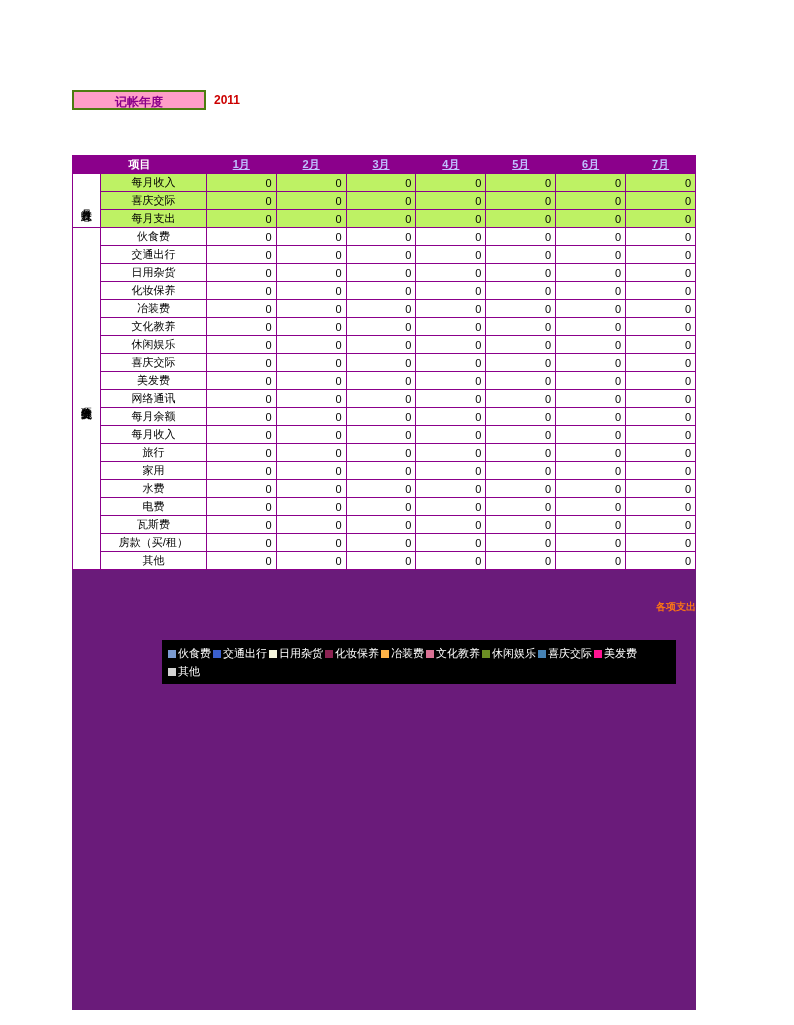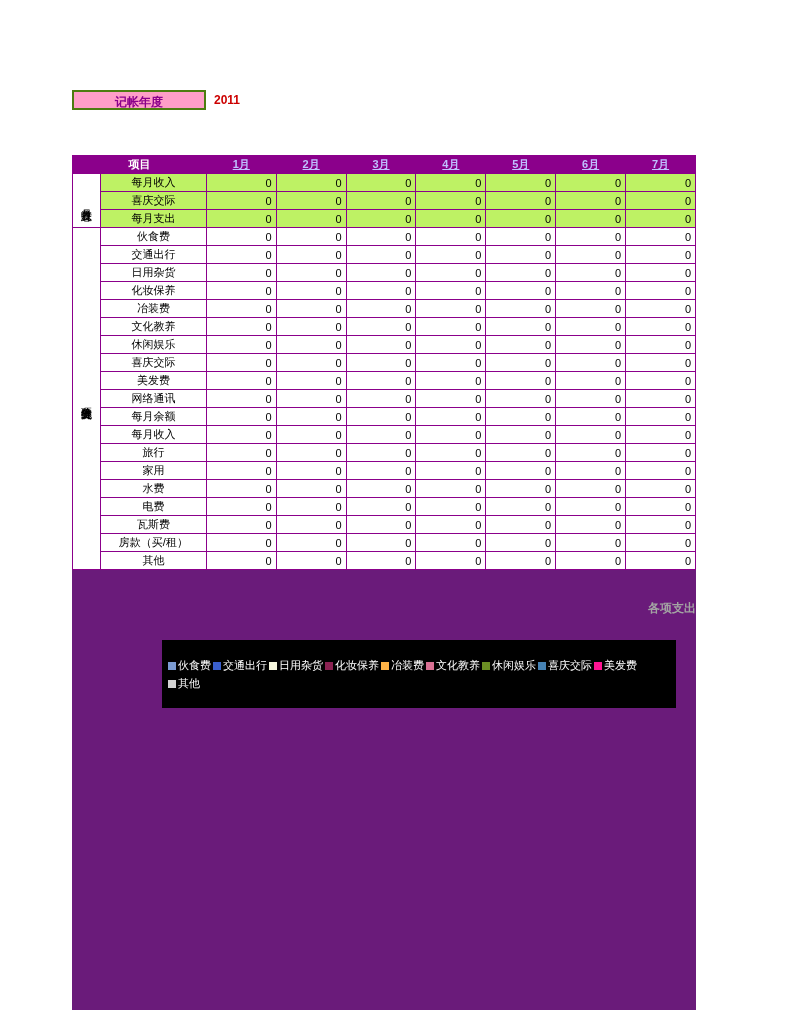--- a/index.html
+++ b/index.html
@@ -82,28 +82,28 @@
     background: #6a1b7a;
     color: #fff;
     padding-top: 30px;
     height: 440px;
     position: relative;
   }
   .chart-title {
     position: absolute;
     top: 30px;
     right: 0;
-    font-size: 12px;
+    font-size: 10px;
     font-weight: bold;
-    color: #a3a3a3;
+    color: #f97316;
   }
   .legend {
     margin: 40px 20px 0 90px;
     background: #000;
-    padding: 16px 6px;
+    padding: 4px 6px;
     font-size: 11px;
     color: #fff;
     line-height: 18px;
   }
   .legend-item {
     display: inline-block;
     margin-right: 2px;
     white-space: nowrap;
   }
   .swatch {

